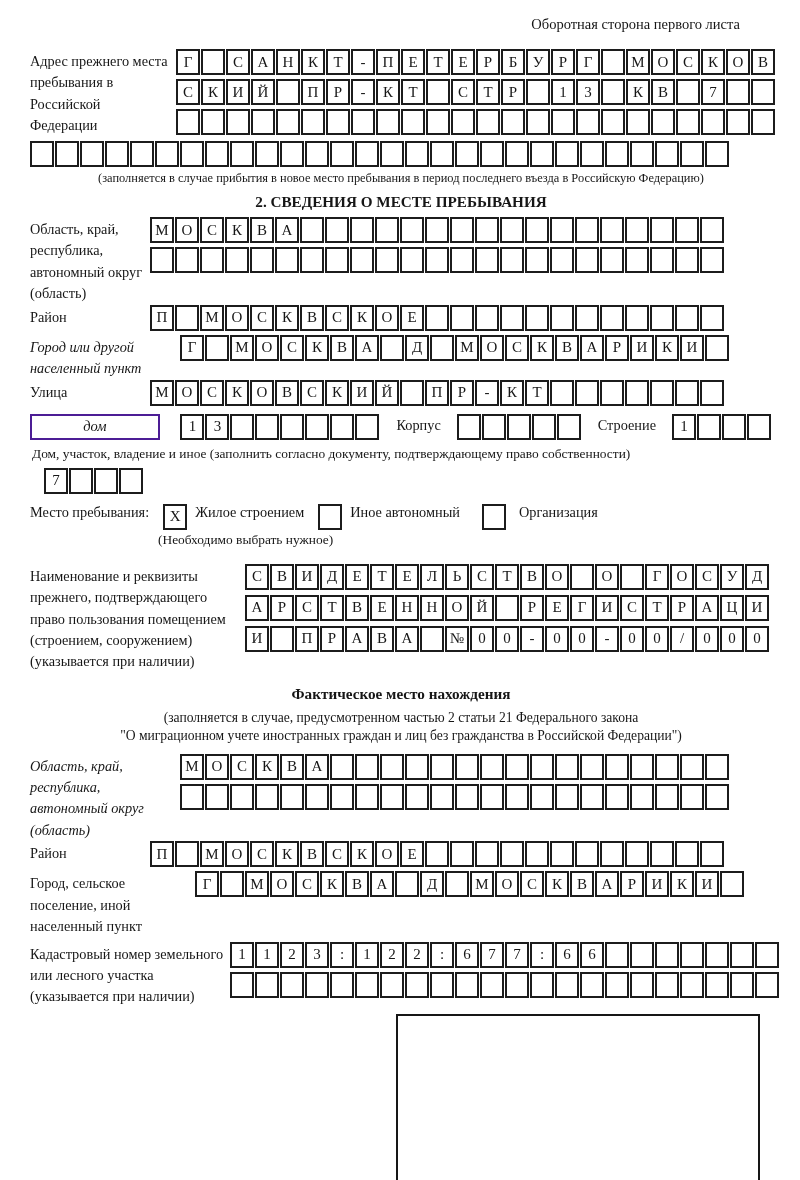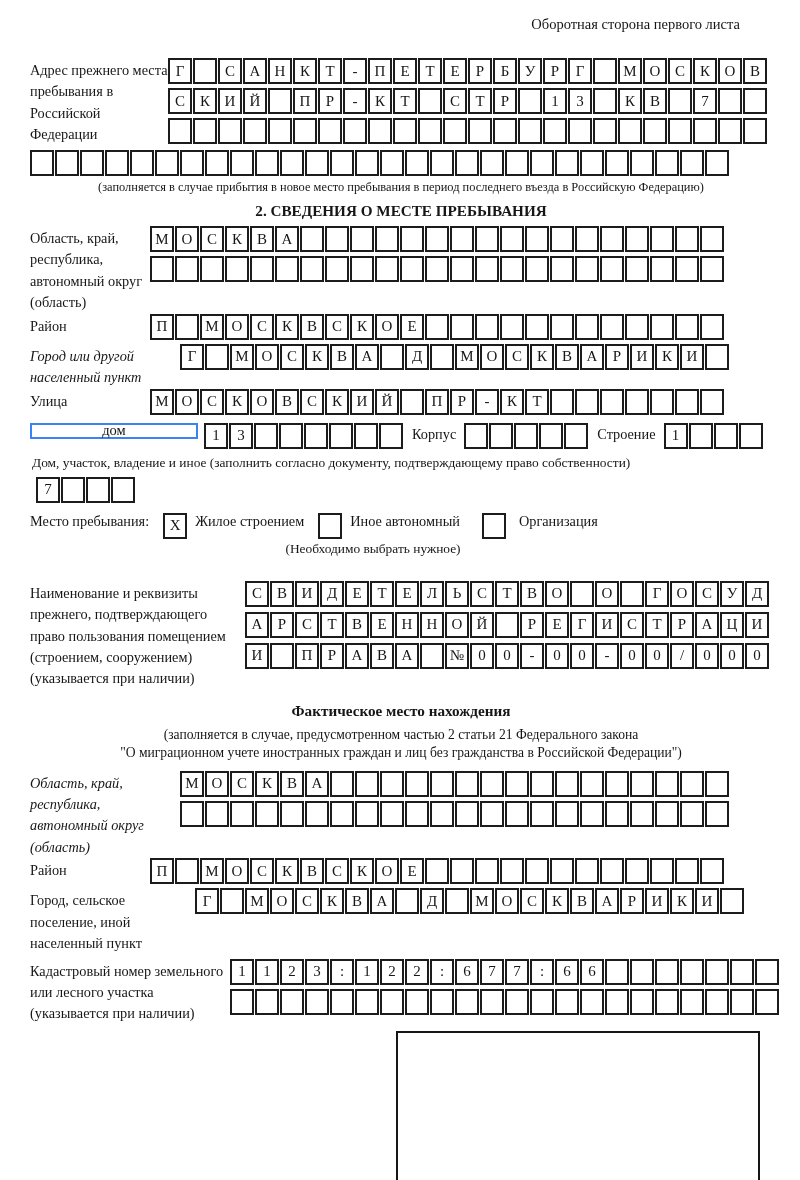--- a/index.html
+++ b/index.html
@@ -1,58 +1,58 @@
 <!DOCTYPE html>
 <html><head>
 <meta charset="utf-8">
 <style>
   html,body{margin:0;padding:0;background:#ffffff;}
   body{width:800px;height:1180px;overflow:hidden;color:#161616;
        font-family:"Liberation Serif", "DejaVu Serif", serif;}
   .page{padding:0 28px 0 30px;}
 
-  .hdr{text-align:right;font-size:14.5px;padding:16px 32px 25px 0;}
+  .hdr{text-align:right;font-size:14.5px;padding:16px 32px 16px 0;}
 
   .frow{display:flex;align-items:flex-start;}
   .label{font-size:14.3px;line-height:1.5;padding-top:2px;}
   .lbl-138{flex:0 0 138px;}
   .lbl-120{flex:0 0 120px;}
   .lbl-150{flex:0 0 150px;font-style:italic;}
   .lbl-165{flex:0 0 165px;}
   .lbl-215{flex:0 0 215px;}
   .lbl-200{flex:0 0 200px;}
 
   .grid{display:flex;margin-bottom:4px;}
   .cell{box-sizing:border-box;flex:0 0 24px;width:24px;height:26px;
         border:2px solid #1c1c1c;margin-right:1px;background:#fff;
         display:flex;align-items:center;justify-content:center;
         font-size:15px;line-height:1;}
   .caption{font-size:12.4px;text-align:center;margin:1px 0 7px 0;}
   .caption13{font-size:13.4px;margin:1px 0 6px 2px;}
   .sect-title{font-weight:bold;font-size:15.2px;text-align:center;margin:4px 0 6px 0;}
   .center13{font-size:13.6px;text-align:center;line-height:1.35;}
 
-  .wide-box{box-sizing:border-box;height:16px;border:2px solid #3b82f6;
+  .wide-box{box-sizing:border-box;height:26px;border:2px solid #4c1d95;
             display:flex;align-items:center;justify-content:center;
-            font-size:14.5px;}
+            font-size:14.5px;font-style:italic;}
   .wb-168{width:168px;}
   .wb-200{width:200px;}
   .inline-lbl{font-size:14.3px;padding:3px 8px 0 8px;white-space:nowrap;}
   .gap6{width:6px;}
 
   .stay-row{display:flex;align-items:flex-start;margin:6px 0 2px 0;font-size:14.3px;}
   .stay-opt{display:flex;align-items:flex-start;}
   .stay-opt .grid{margin:0 7px 0 14px;}
-  .stay-note{width:430px;margin-left:128px;text-align:center;font-size:13.4px;margin-bottom:24px;}
+  .stay-note{width:430px;margin-left:128px;text-align:left;font-size:13.4px;margin-bottom:16px;}
 
   .stamp-wrap{margin-left:322px;width:448px;margin-top:6px;}
   .stamp-box{box-sizing:border-box;margin-left:44px;width:364px;height:178px;
              border:2px solid #161616;background:#fff;}
 
-  .mb2{margin-bottom:2px;} .mt4{margin-top:4px;}
+  .mb2{margin-bottom:2px;gap:8px;} .mt4{margin-top:4px;}
   .docs .grid{margin-bottom:5px;}
 </style>
 </head>
 <body>
 
 <div class="page">
 
   <div class="hdr">Оборотная сторона первого листа</div>
 
   <div class="frow mb2">

